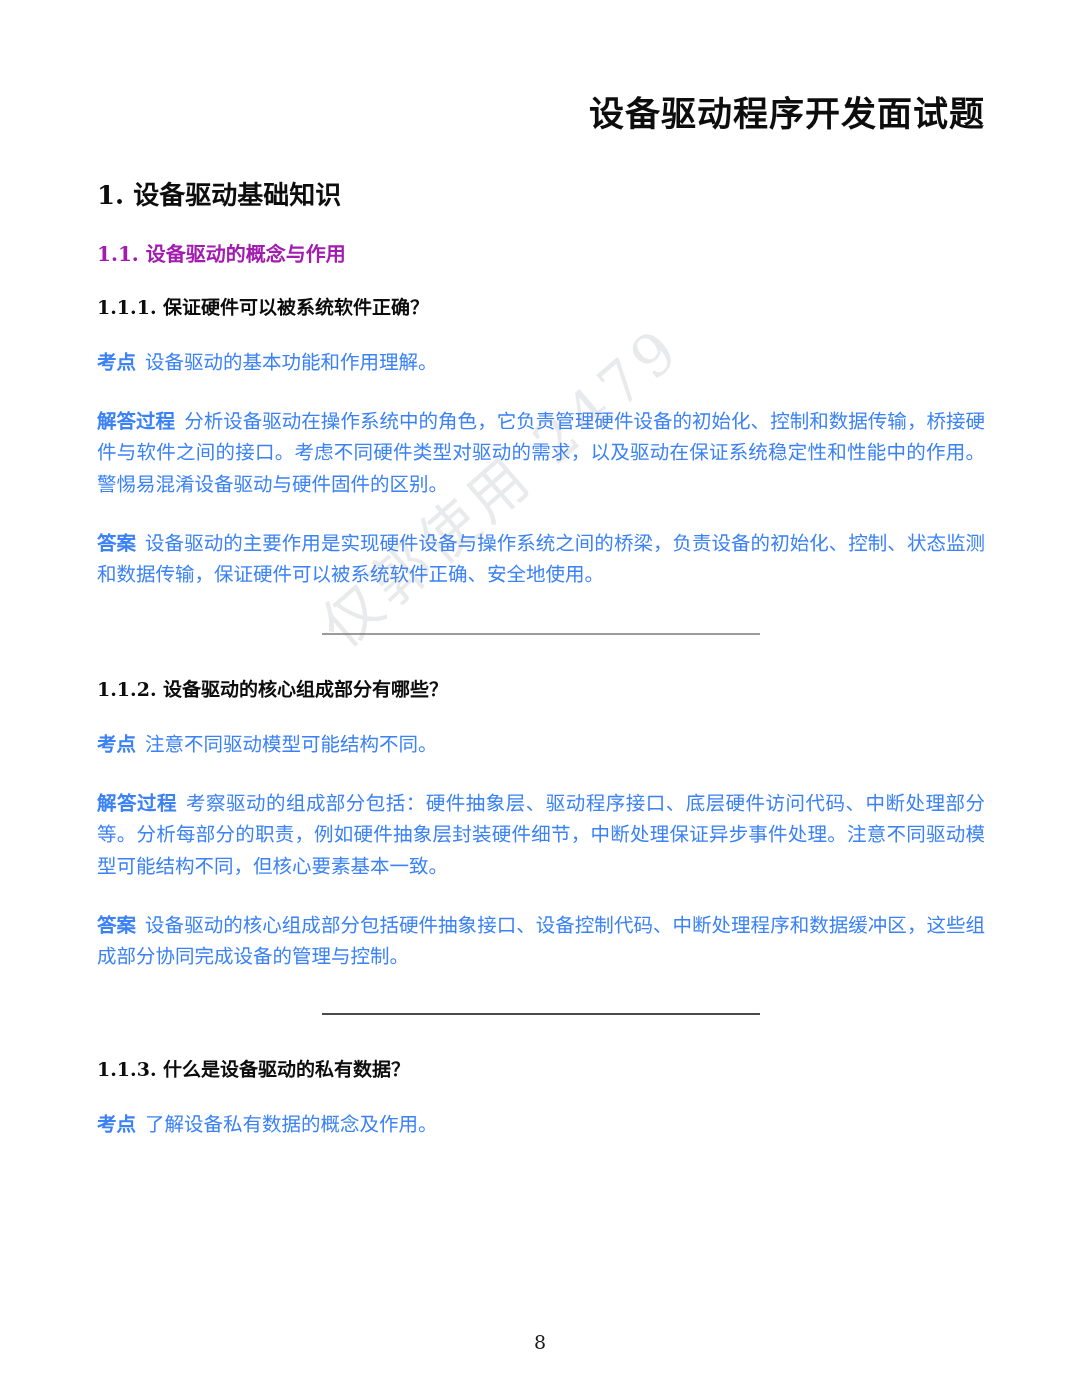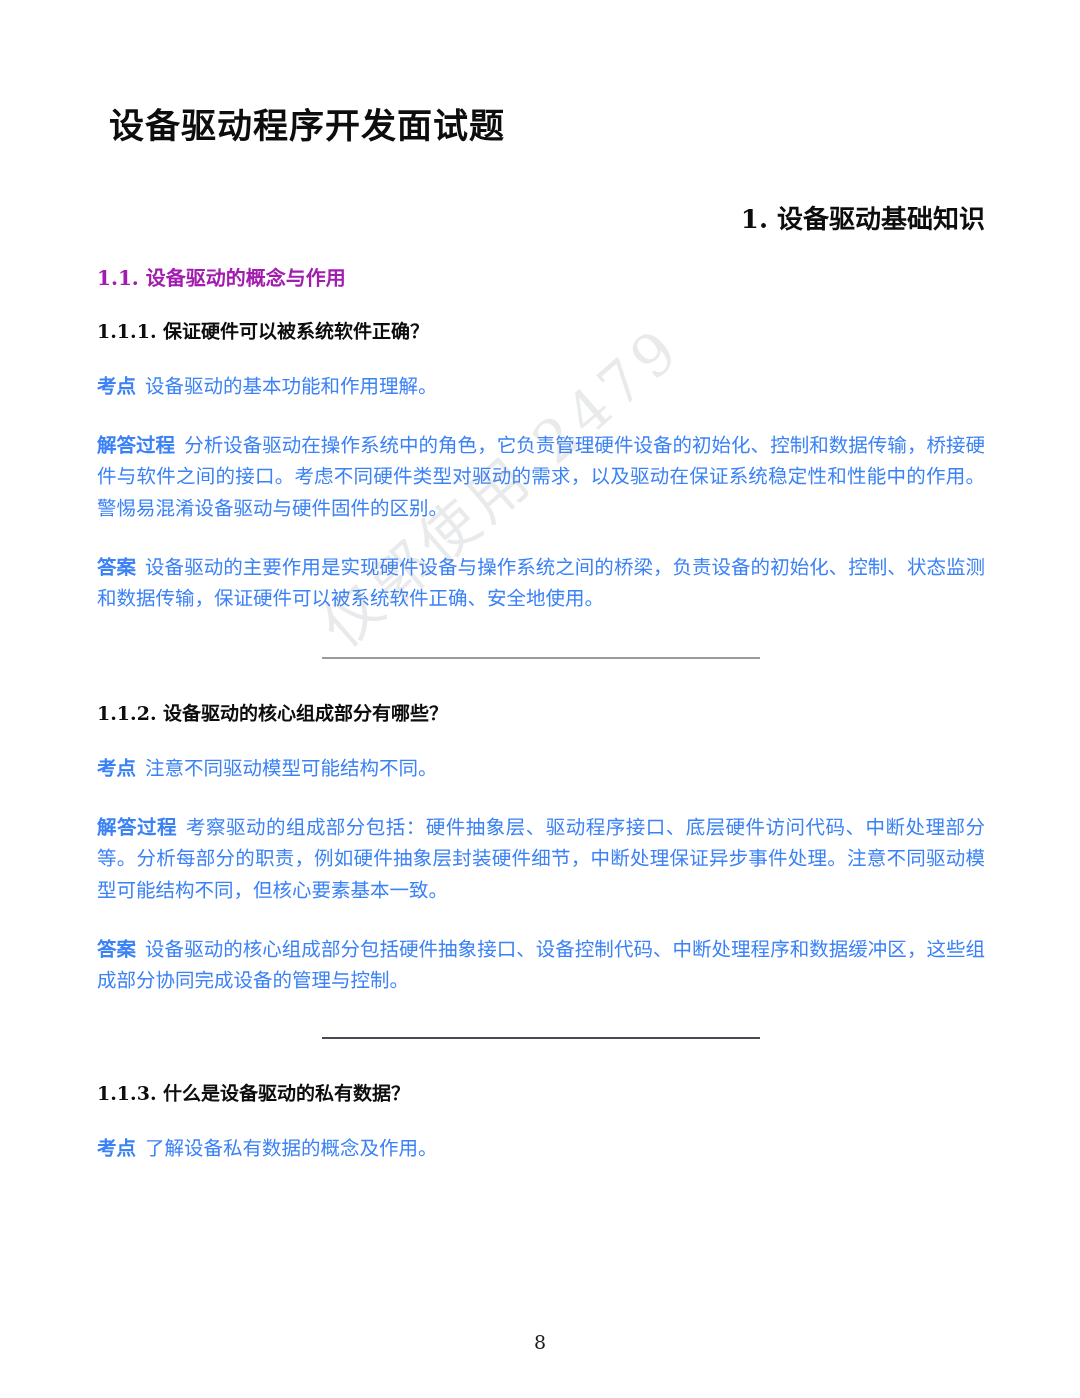--- a/index.html
+++ b/index.html
@@ -51,33 +51,33 @@
     white-space: nowrap;
     color: rgba(120, 124, 132, 0.16);
     font-weight: 400;
   }
 
   
   h1.doc-title {
     font-size: 35px;
     font-weight: bold;
     letter-spacing: 1px;
-    margin: 12px;
+    margin: 0;
     padding-top: 92px;
     line-height: 1.25;
     color: #0d0d0d;
+    text-align: right;
   }
   h2.h-1 {
     font-size: 26px;
     font-weight: bold;
     margin: 0;
     padding-top: 43px;
     line-height: 1.3;
     color: #0d0d0d;
-    text-align: right;
   }
   h3.h-2 {
     font-size: 20px;
     font-weight: bold;
     margin: 0;
     padding-top: 28px;
     line-height: 1.3;
     color: #a21caf;
   }
   h4.h-3 {

